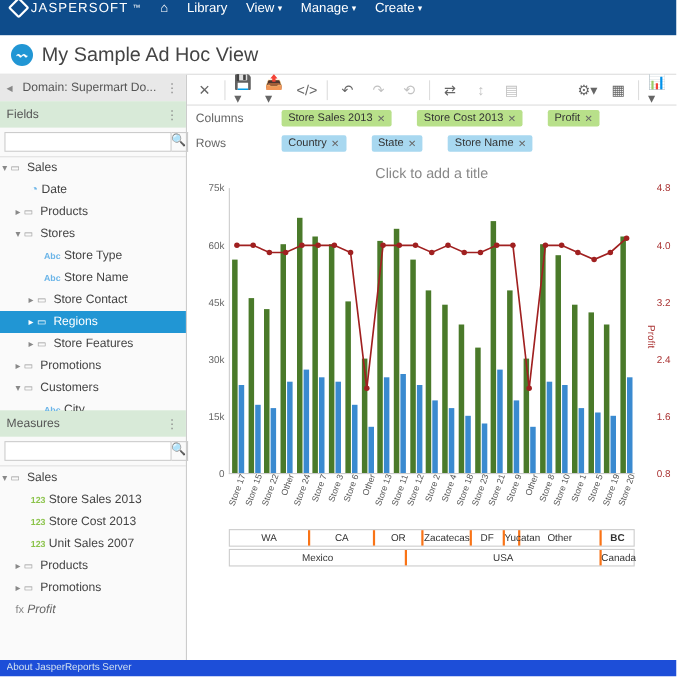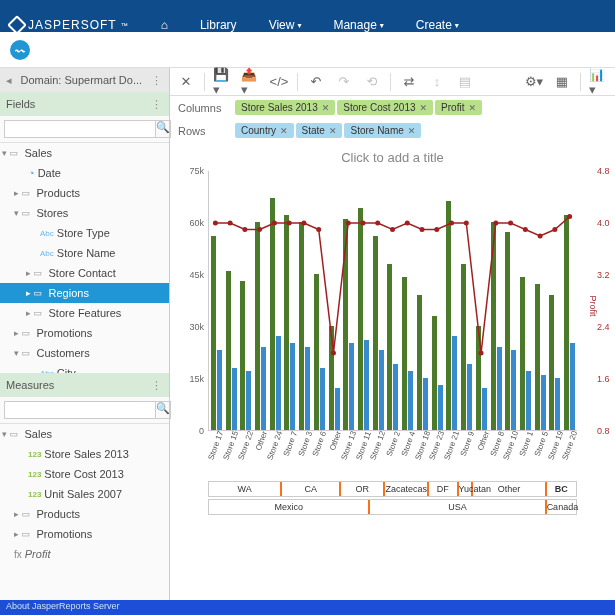--- a/index.html
+++ b/index.html
@@ -1,17 +1,17 @@
 <!DOCTYPE html>
 <html><head>
 <meta charset="utf-8">
 <style>
 *{box-sizing:border-box;margin:0;padding:0;font-family:Arial,sans-serif}
 body{width:615px;height:615px;overflow:hidden;font-size:11px;color:#333;background:#fff}
-.topbar{height:32px;background:#0e4c8b;color:#fff;display:flex;align-items:flex-end;padding:0 10px;gap:32px}
+.topbar{height:32px;background:#0e4c8b;color:#fff;display:flex;align-items:flex-start;padding:0 10px;gap:17px}
 .logo{display:flex;align-items:center;gap:4px;font-size:12px;letter-spacing:1px}
 .logo-icon{width:14px;height:14px;border:2px solid #fff;border-radius:2px;transform:rotate(45deg)}
 .nav-item{font-size:12px;cursor:pointer;display:flex;align-items:center;gap:3px}
 .caret{font-size:8px}
 .subhead{height:36px;display:flex;align-items:center;padding:0 10px;gap:8px;border-bottom:1px solid #ddd}
 .view-icon{width:20px;height:20px;background:#2196d4;border-radius:50%;display:flex;align-items:center;justify-content:center;color:#fff;font-size:10px}
 .view-title{font-size:18px;color:#444;font-weight:300}
 .main{display:flex;height:532px}
 .sidebar{width:170px;border-right:1px solid #ccc;display:flex;flex-direction:column;background:#fafafa}
 .panel-head{background:#d8ead8;height:24px;display:flex;align-items:center;padding:0 6px;font-size:11px;color:#555;justify-content:space-between}
@@ -19,30 +19,30 @@
 .dots{color:#888;letter-spacing:1px}
 .search-row{padding:4px;display:flex;border-bottom:1px solid #e0e0e0}
 .search-row input{flex:1;border:1px solid #ccc;padding:2px 4px;font-size:11px}
 .search-row .sicon{width:18px;text-align:center;color:#888;border:1px solid #ccc;border-left:none}
 .tree{overflow:auto;font-size:11px;flex:1}
 .tree-item{display:flex;align-items:center;height:20px;gap:3px;cursor:pointer;color:#444}
 .tree-item .tw{display:inline-block;text-align:center;color:#888;font-size:9px}
 .tree-item.selected{background:#2196d4;color:#fff}
 .ticon{width:12px;height:10px;font-size:9px;color:#999}
 .folder{color:#999}
-.abc{color:#6bb5e8;font-size:8px;font-weight:normal}
+.abc{color:#6bb5e8;font-size:8px;font-weight:bold}
 .clock{color:#6bb5e8}
 .num{color:#8bc34a;font-size:8px;font-weight:bold}
 .fx{color:#888;font-size:10px}
 .footer{height:15px;background:#1d4ed8;color:#d0e0f0;font-size:9px;padding:1px 6px}
 .canvas{flex:1;display:flex;flex-direction:column}
 .toolbar{height:28px;border-bottom:1px solid #ddd;display:flex;align-items:center;padding:0 6px;gap:8px;color:#666}
 .tbtn{width:20px;height:20px;display:flex;align-items:center;justify-content:center;cursor:pointer;font-size:13px}
 .tsep{width:1px;height:18px;background:#ddd}
-.shelf{display:flex;align-items:center;padding:4px 8px;gap:2px;font-size:11px}
+.shelf{display:flex;align-items:center;padding:4px 8px;gap:23px;font-size:11px}
 .shelf-label{width:55px;color:#666}
 .pill{padding:2px 6px;border-radius:2px;font-size:10px;display:flex;align-items:center;gap:4px;cursor:pointer}
 .pill .x{font-size:9px;color:#666}
 .pill.green{background:#b8e08a}
 .pill.blue{background:#a8d8f0}
 .chart-area{flex:1;position:relative;padding:8px 10px}
 .chart-title{text-align:center;color:#888;font-size:13px;margin-bottom:6px}
 .plot{position:relative;height:260px;margin-left:28px;margin-right:28px}
 .yaxis{position:absolute;left:-28px;top:0;bottom:0;width:26px}
 .yaxis div{position:absolute;right:2px;font-size:9px;color:#666;transform:translateY(-50%)}
@@ -82,20 +82,21 @@
       <span class="caret">▾</span>
     </span>
   <span class="nav-item">
       <span>Create</span>
       <span class="caret">▾</span>
     </span>
 </div>
 
 <div class="subhead">
   <span class="view-icon">〰</span>
+  <span class="view-title">My Sample Ad Hoc View</span>
 </div>
 
 <div class="main">
   <div class="sidebar">
     <div class="panel-head gray">
         <span style="color:#888">◂</span>
         <span>Domain: Supermart Do...</span>
         <span class="dots">⋮</span>
       </div>
     <div class="panel-head">

